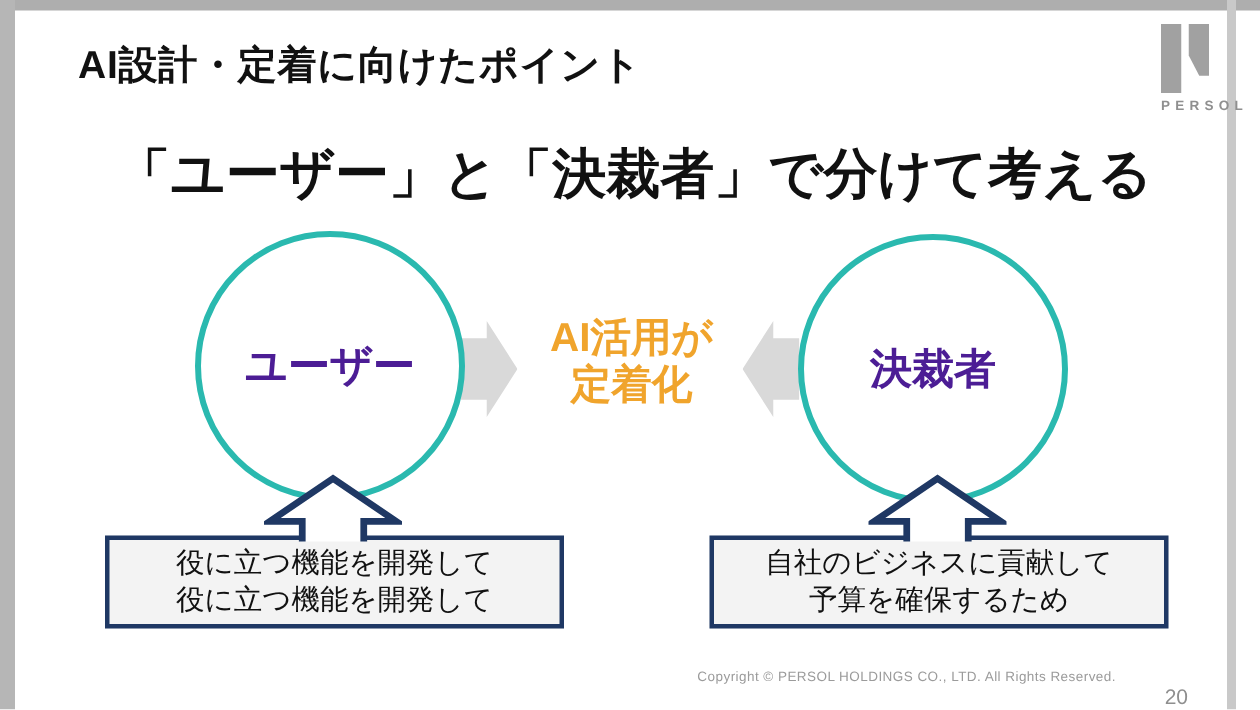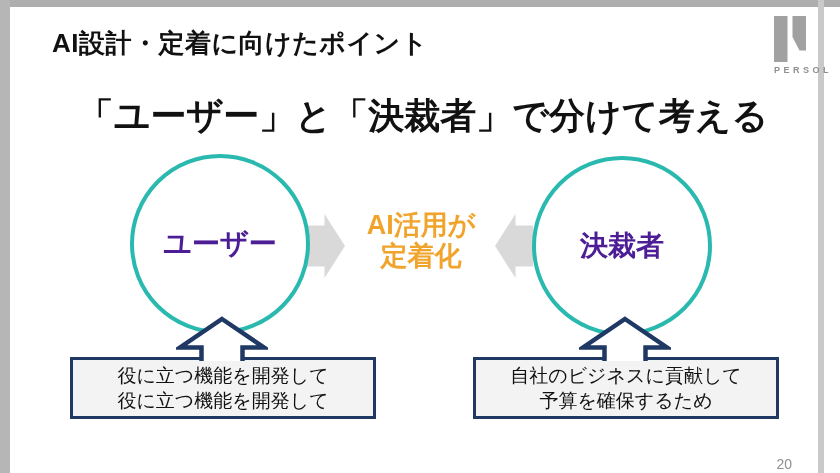--- a/index.html
+++ b/index.html
@@ -147,15 +147,16 @@
   <div class="reason-box reason-box-left">
     <div class="line">役に立つ機能を開発して</div>
     <div class="line">役に立つ機能を開発して</div>
   </div>
 
   <div class="reason-box reason-box-right">
     <div class="line">自社のビジネスに貢献して</div>
     <div class="line">予算を確保するため</div>
   </div>
 
+  <div class="copyright">Copyright © PERSOL HOLDINGS CO., LTD. All Rights Reserved.</div>
   <div class="page-number">20</div>
 
 </div>
 
 </body></html>

